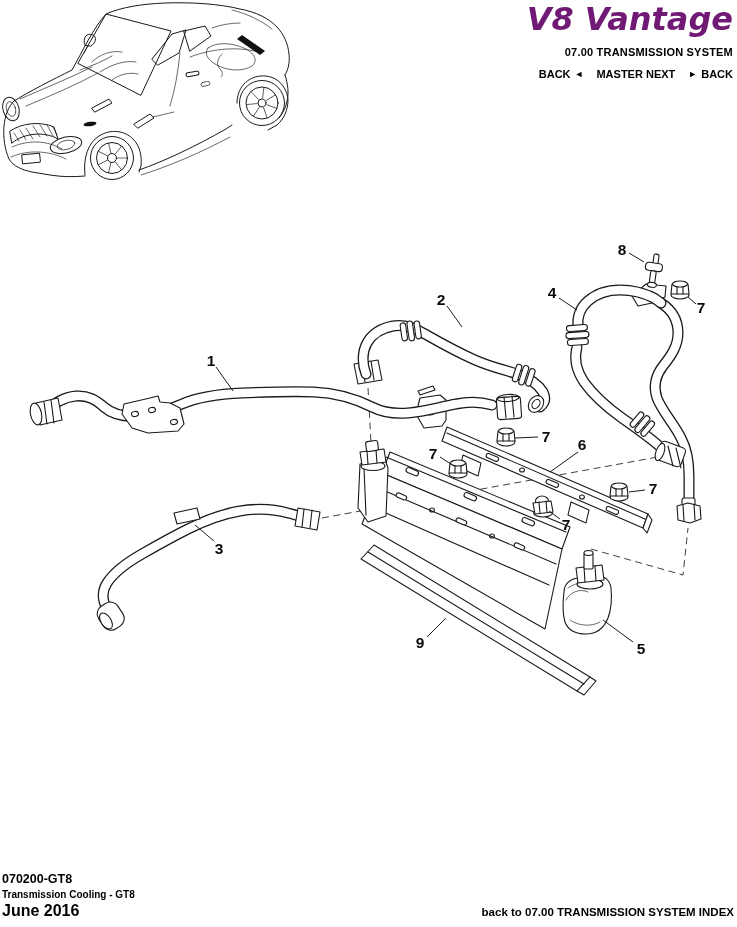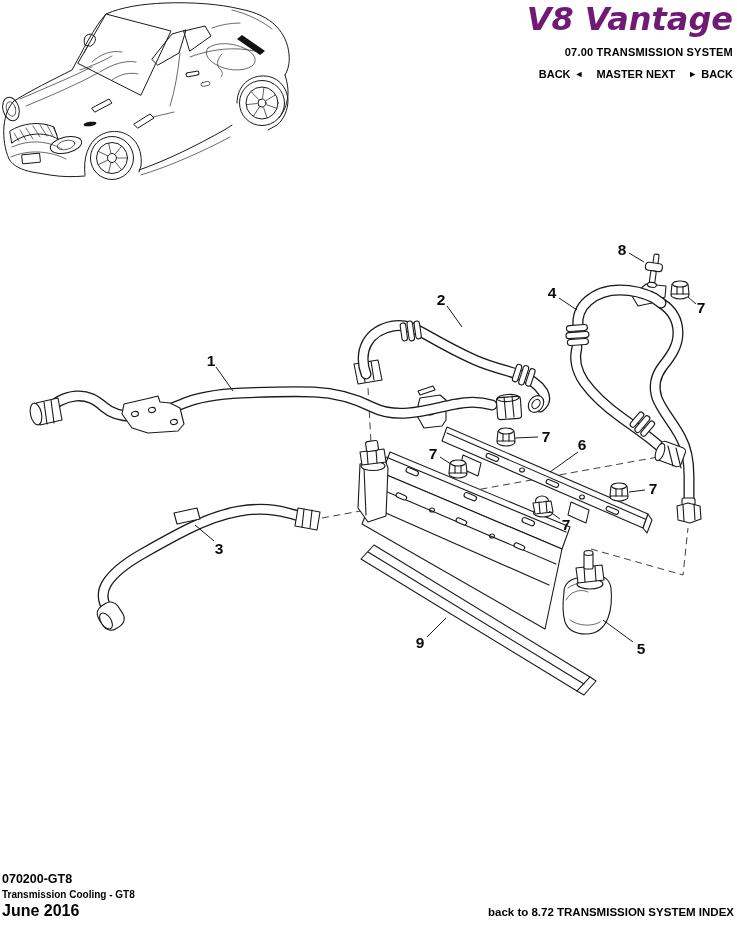--- a/index.html
+++ b/index.html
@@ -355,15 +355,15 @@
       <path class="leader" d="M427,637 L446,618"></path>
       <text class="callout" x="420" y="648" text-anchor="middle">9</text>
     </g>
   </svg>
 
   <div class="footer-left">
     <div class="doc-code">070200-GT8</div>
     <div class="doc-title">Transmission Cooling - GT8</div>
     <div class="doc-date">June 2016</div>
   </div>
-  <a class="footer-link">back to 8.72 TRANSMISSION SYSTEM INDEX</a>
+  <a class="footer-link">back to 07.00 TRANSMISSION SYSTEM INDEX</a>
 
 </div>
 
 </body></html>

